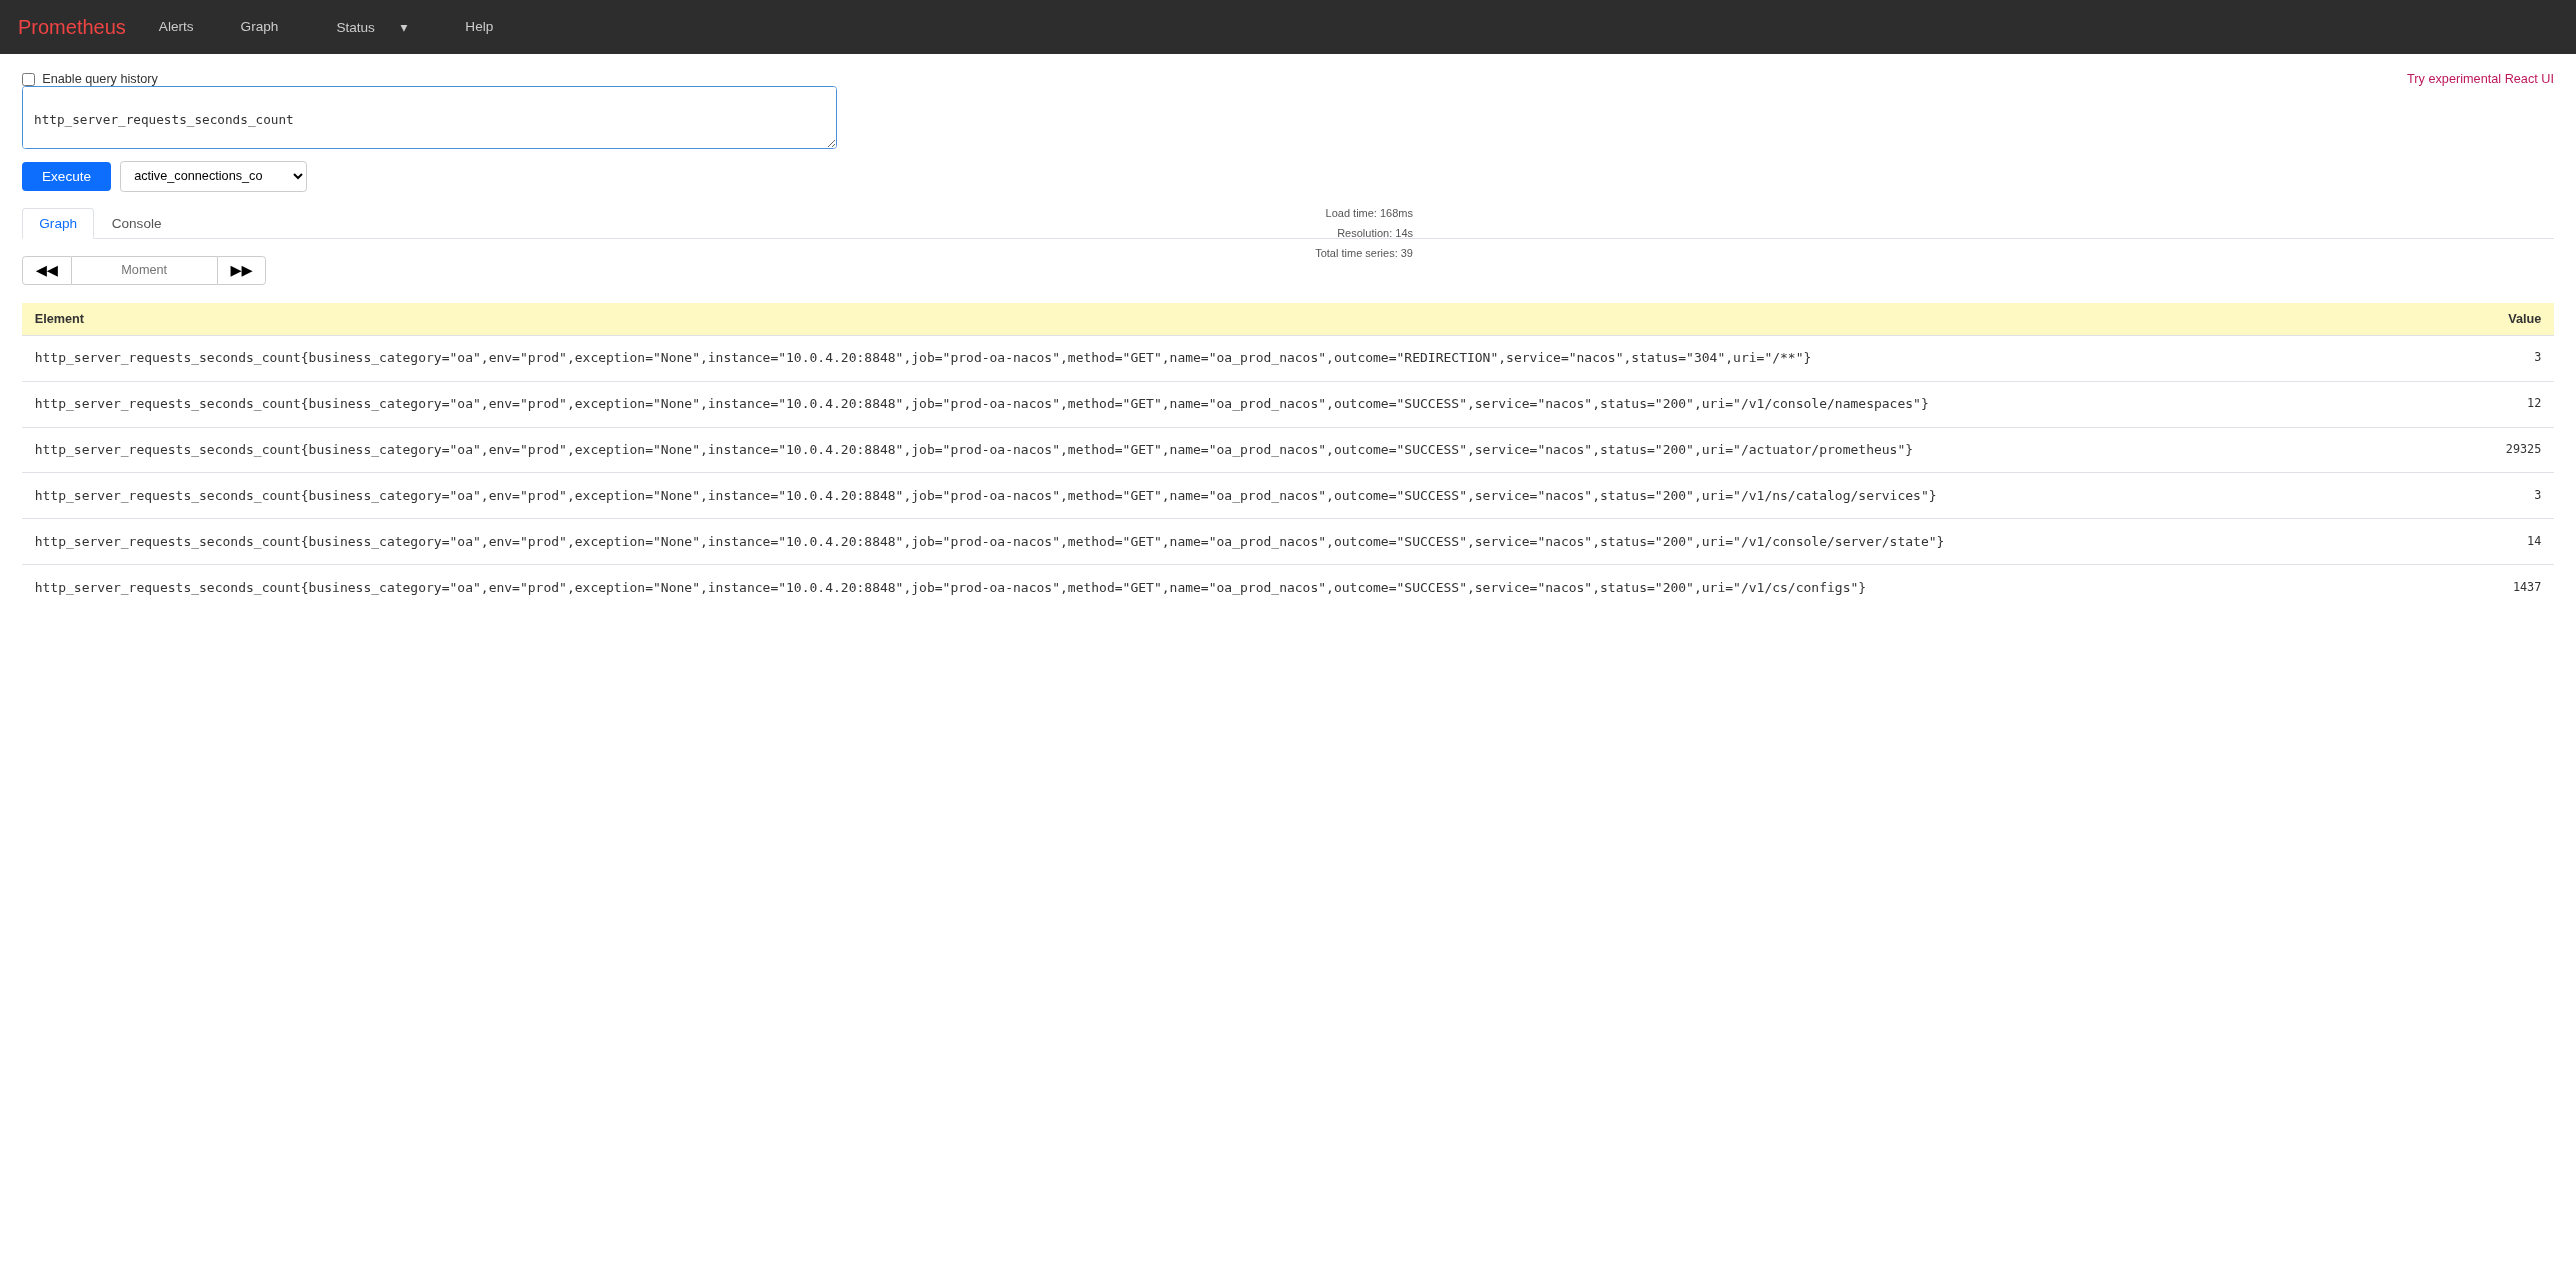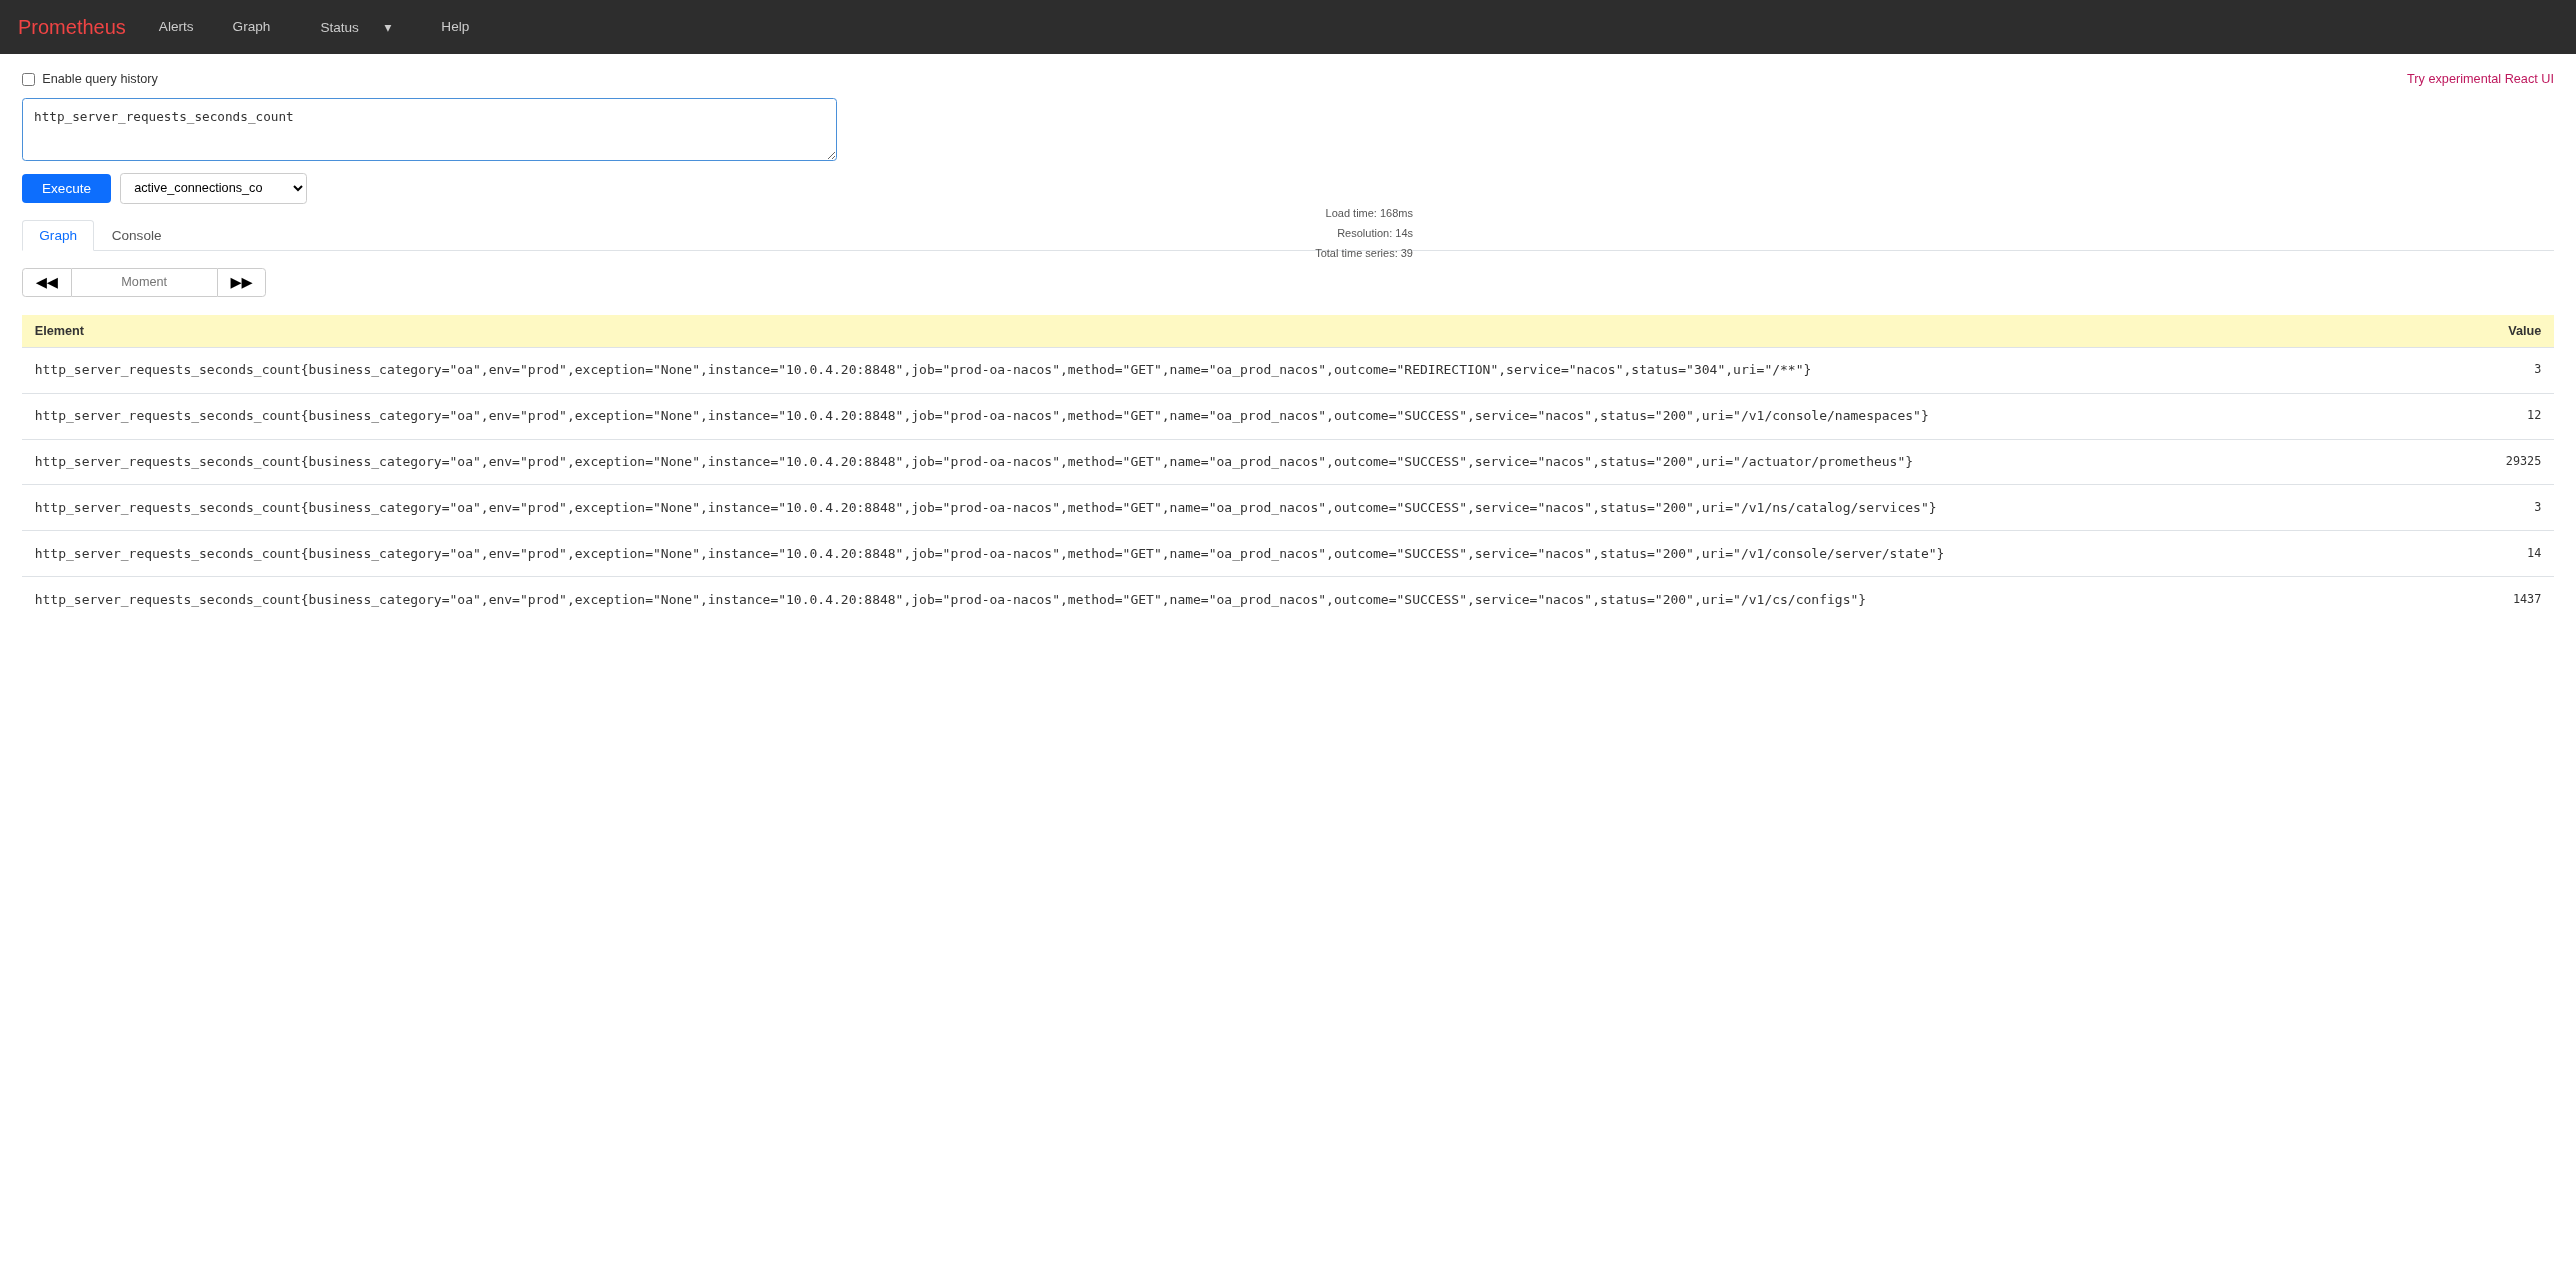--- a/index.html
+++ b/index.html
@@ -16,21 +16,21 @@
     }
     .navbar-brand {
       color: #ef4444;
       font-size: 20px;
       font-weight: 400;
       text-decoration: none;
     }
     .navbar-nav {
       display: flex;
       list-style: none;
-      gap: 17px;
+      gap: 25px;
       align-items: center;
     }
     .navbar-nav a, .navbar-nav span {
       color: #ccc;
       text-decoration: none;
       padding: 5.4px 11px;
       font-size: 13.6px;
       cursor: pointer;
     }
     .nav-status {
@@ -69,28 +69,27 @@
       cursor: pointer;
     }
 
     
     .query-textarea {
       width: 100%;
       max-width: 815px;
       height: 63px;
       border: 1.8px solid #4a90d9;
       border-radius: 3.6px;
-      padding: 9px 11px;
+      padding: 24px 11px;
       font-size: 12.7px;
       font-family: monospace;
       resize: vertical;
       outline: none;
       color: #333;
       line-height: 1.4;
-      margin-top: 12px;
     }
 
     
     .stats-area {
       position: absolute;
       right: 22px;
       top: 118px;
       text-align: right;
       font-size: 11px;
       color: #555;

